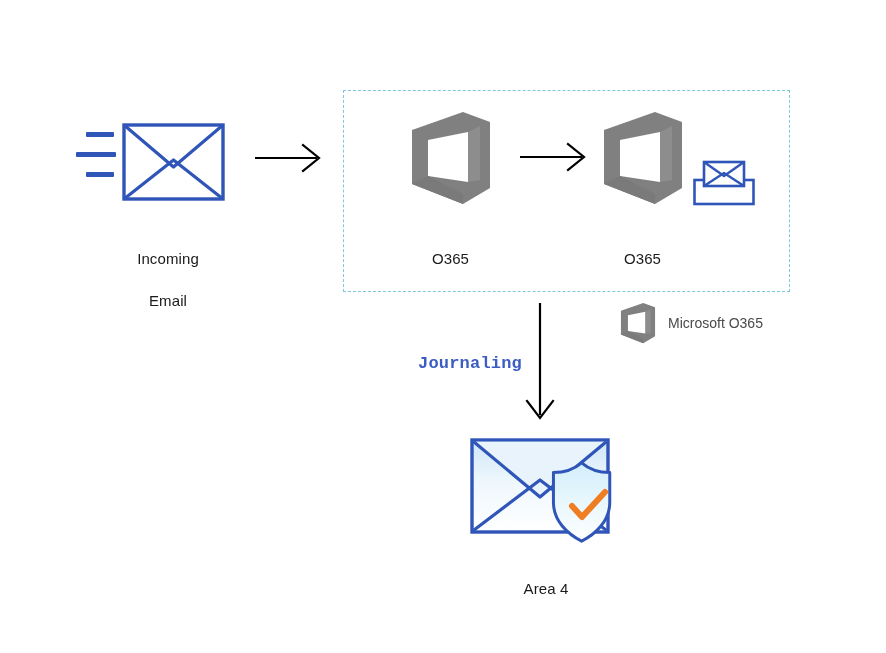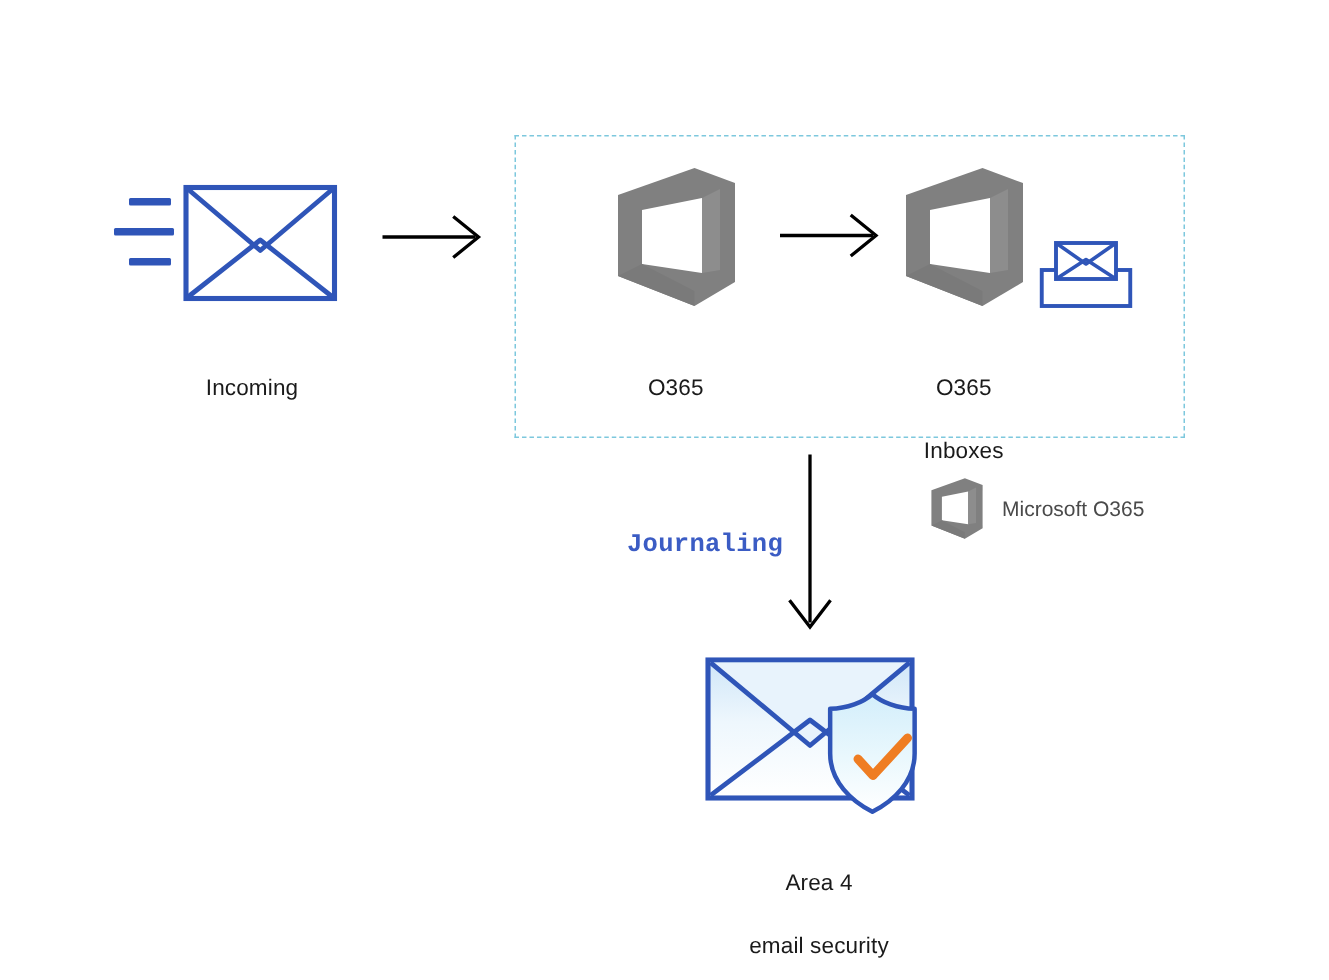--- a/index.html
+++ b/index.html
@@ -44,21 +44,21 @@
     height: 202px;
     border: 1.6px dashed #7dc8dd;
     box-sizing: border-box;
     background: transparent;
   }
 
   
   #legend {
     position: absolute;
     left: 618px;
-    top: 318px;
+    top: 302px;
     display: flex;
     align-items: center;
     gap: 10px;
   }
   #legend .legend-label {
     font-size: 14px;
     color: #4a4a4a;
     font-family: "Liberation Sans", "DejaVu Sans", sans-serif;
     white-space: nowrap;
   }
@@ -91,20 +91,21 @@
       <rect x="10" y="50" width="28" height="5" rx="1" fill="#2f55b8"></rect>
 
       <rect x="48" y="3" width="99" height="74" fill="#ffffff" stroke="#2f55b8" stroke-width="3.4"></rect>
 
       <path d="M48 3 L97.5 45 L147 3" fill="none" stroke="#2f55b8" stroke-width="3.2" stroke-linejoin="round"></path>
       <path d="M48 77 L97.5 38 L147 77" fill="none" stroke="#2f55b8" stroke-width="3.2" stroke-linejoin="round"></path>
     </svg>
   </div>
   <div class="caption" style="left:98px; top:227px; width:140px;">
     <span class="caption-line">Incoming</span>
+    <span class="caption-line">Email</span>
   </div>
 
   <div class="node" style="left:255px; top:143px;">
     <svg width="68" height="30" viewBox="0 0 68 30">
       <line x1="0" y1="15" x2="62" y2="15" stroke="#000000" stroke-width="2.2"></line>
       <polyline points="48,2 64,15 48,28" fill="none" stroke="#000000" stroke-width="2.2" stroke-linecap="square" stroke-linejoin="miter"></polyline>
     </svg>
   </div>
 
   <div class="node" style="left:406px; top:110px;">
@@ -133,21 +134,20 @@
   <div class="node" style="left:598px; top:110px;">
     <svg width="90" height="96" viewBox="0 0 90 96">
       <path d="M6 20 L57 2 L84 12 L84 78 L57 94 L6 74 Z" fill="#808080"></path>
       <path d="M22 30 L62 22 L62 72 L22 66 Z" fill="#ffffff"></path>
       <path d="M62 22 L74 16 L74 70 L62 72 Z" fill="#8d8d8d"></path>
       <path d="M6 74 L57 94 L57 84 L22 66 Z" fill="#7a7a7a"></path>
     </svg>
   </div>
   <div class="caption" style="left:575px; top:227px; width:135px;">
     <span class="caption-line">O365</span>
-    <span class="caption-line">Inboxes</span>
   </div>
 
   <div class="node" style="left:693px; top:159px;">
     <svg width="62" height="48" viewBox="0 0 62 48">
 
       <rect x="1.5" y="21" width="59" height="24" fill="#ffffff" stroke="#2f55b8" stroke-width="2.6"></rect>
 
       <rect x="11" y="3" width="40" height="24" fill="#ffffff" stroke="#2f55b8" stroke-width="2.6"></rect>
 
       <path d="M11 3 L31 17 L51 3" fill="none" stroke="#2f55b8" stroke-width="2.4" stroke-linejoin="round"></path>
@@ -197,16 +197,15 @@
 
       <path d="M5.7 98.3 L72 48 L138.3 98.3" fill="none" stroke="#2f55b8" stroke-width="3.2" stroke-linejoin="round"></path>
 
       <path d="M118 38 C131 38 143 33 150 27 C157 33 169 38 182 38 L182 72 C182 93 166 108 150 116 C134 108 118 93 118 72 Z" transform="translate(-36,0) scale(0.88) translate(20,8)" fill="url(#shieldGrad)" stroke="#2f55b8" stroke-width="3.4" stroke-linejoin="round"></path>
 
       <polyline points="104,74 114,85 137,60" fill="none" stroke="#ef7d22" stroke-width="6" stroke-linecap="round" stroke-linejoin="round"></polyline>
     </svg>
   </div>
   <div class="caption" style="left:462px; top:557px; width:168px;">
     <span class="caption-line">Area 4</span>
-    <span class="caption-line">email security</span>
   </div>
 
 </div>
 
 </body></html>

